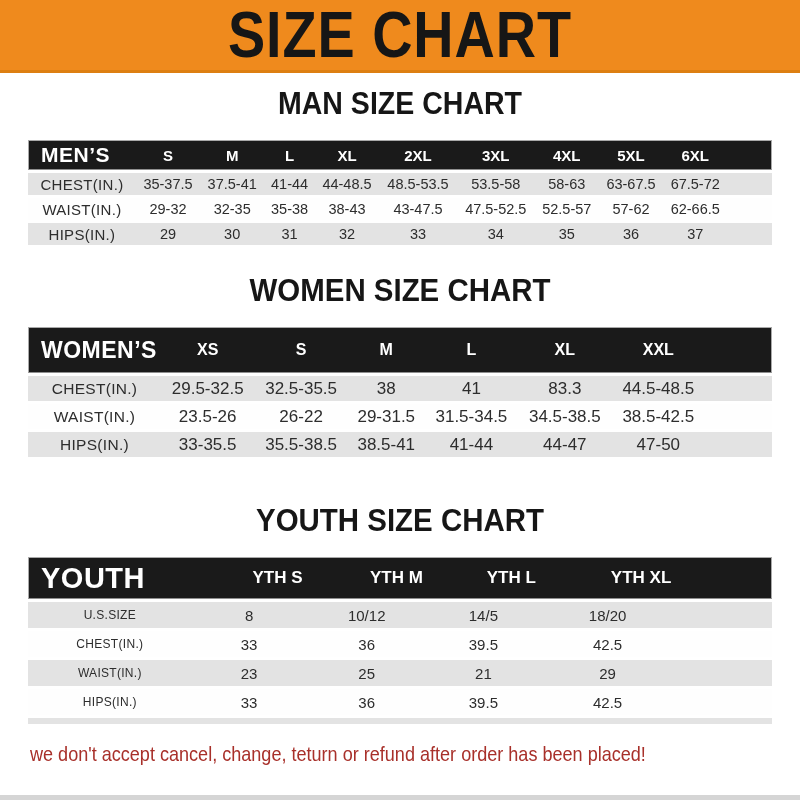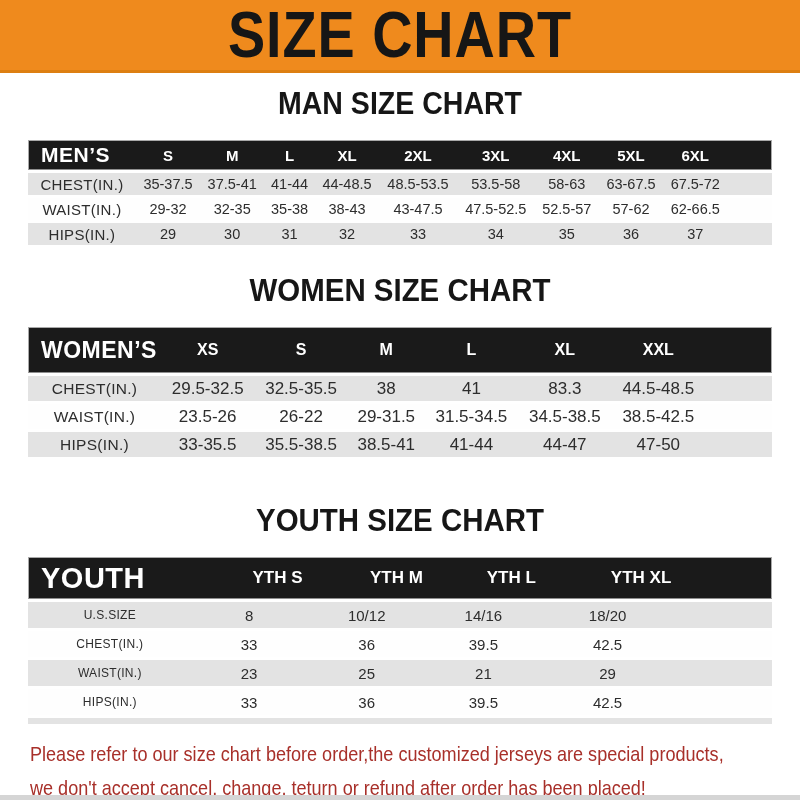--- a/index.html
+++ b/index.html
@@ -228,21 +228,21 @@
               <th>YTH L</th>
               <th>YTH XL</th>
               <th class="filler"></th>
             </tr>
           </thead>
           <tbody>
             <tr>
               <td class="rowlabel">U.S.SIZE</td>
               <td>8</td>
               <td>10/12</td>
-              <td>14/16</td>
+              <td>14/5</td>
               <td>18/20</td>
               <td class="filler"></td>
             </tr>
             <tr>
               <td class="rowlabel">CHEST(IN.)</td>
               <td>33</td>
               <td>36</td>
               <td>39.5</td>
               <td>42.5</td>
               <td class="filler"></td>
@@ -265,19 +265,18 @@
             </tr>
             <tr class="strip">
               <td colspan="6"></td>
             </tr>
           </tbody>
         </table>
       </section>
     </main>
 
   <footer class="notice">
-    <p class="notice-line"><span class="squeeze">Please refer to our size chart before order,the customized jerseys are special products,</span></p>
     <p class="notice-line"><span class="squeeze">we don't accept cancel, change, teturn or refund after order has been placed!</span></p>
   </footer>
 
   <div class="bottom-bar"></div>
 
 </div>
 
 </body></html>

